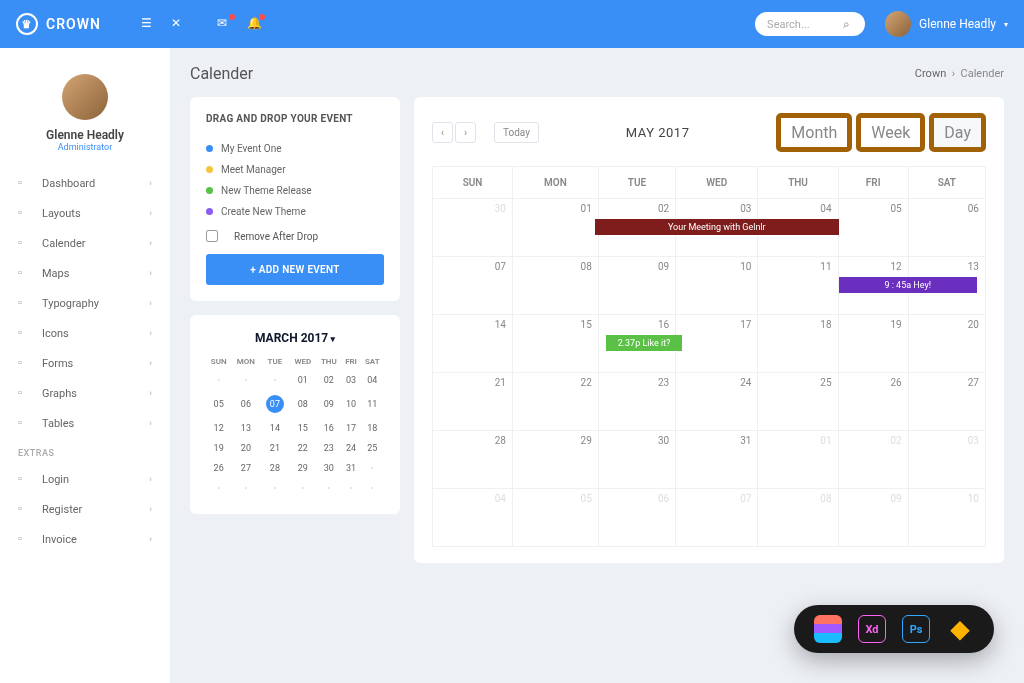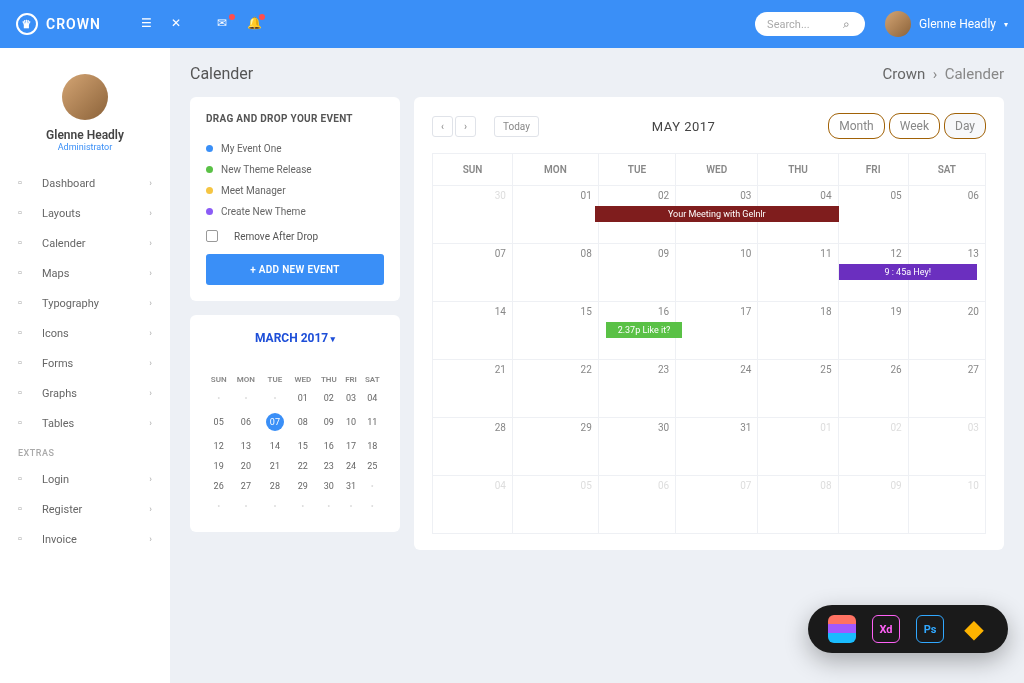--- a/index.html
+++ b/index.html
@@ -21,56 +21,56 @@
 .avatar-lg{width:46px;height:46px;border-radius:50%;margin:0 auto;background:linear-gradient(135deg,#d4a574,#8b6239)}
 .profile-name{font-weight:600;font-size:12px;margin-top:8px;color:#444}
 .profile-role{font-size:9px;color:#3a8ff7}
 .section-label{font-size:9px;color:#aaa;padding:10px 18px 6px;letter-spacing:0.5px;font-weight:500}
 .nav-item{display:flex;align-items:center;padding:8px 18px;color:#666;cursor:pointer;font-size:11px}
 .nav-icon{width:14px;height:14px;margin-right:10px;opacity:0.6}
 .nav-chevron{margin-left:auto;font-size:9px;color:#aaa}
 .main{flex:1;padding:16px 20px}
 .page-head{display:flex;align-items:center;margin-bottom:14px}
 .page-title{font-size:16px;color:#555;font-weight:400}
-.breadcrumb{margin-left:auto;font-size:15px;color:#888}
+.breadcrumb{margin-left:auto;font-size:11px;color:#888}
 .breadcrumb a{color:#666;text-decoration:none}
 .content{display:flex;gap:14px}
 .left-col{width:210px;display:flex;flex-direction:column;gap:14px}
 .card{background:#fff;border-radius:6px;padding:16px}
 .card-title{font-size:10px;font-weight:700;color:#555;margin-bottom:14px;letter-spacing:0.3px}
 .event-item{display:flex;align-items:center;gap:8px;font-size:10px;color:#666;padding:5px 0;cursor:pointer}
 .dot{width:7px;height:7px;border-radius:50%}
 .d-blue{background:#3a8ff7}.d-green{background:#5ac146}.d-yellow{background:#f5c542}.d-purple{background:#8b5cf6}
 .checkbox{display:flex;align-items:center;gap:16px;margin-top:8px;font-size:10px;color:#555;cursor:pointer}
 .checkbox-box{width:12px;height:12px;border:1.5px solid #999;border-radius:2px}
 .btn-add{background:#3a8ff7;color:#fff;border:none;width:100%;padding:10px;border-radius:3px;font-size:10px;font-weight:600;margin-top:12px;cursor:pointer;letter-spacing:0.3px}
-.mini-head{text-align:center;font-weight:700;font-size:12px;color:#1d4ed8;margin-bottom:26px;cursor:pointer}
+.mini-head{text-align:center;font-weight:700;font-size:12px;color:#0f172a;margin-bottom:8px;cursor:pointer}
 .mini-head::after{content:" ▾";font-size:9px}
 .mini-cal{width:100%;border-collapse:collapse;font-size:9px}
 .mini-cal th{color:#888;font-weight:600;padding:4px 0;font-size:8px}
 .mini-cal td{text-align:center;padding:5px 0;color:#666;cursor:pointer}
 .mini-cal .muted{color:#ddd}
 .mini-cal .today{background:#3a8ff7;color:#fff;border-radius:50%;width:18px;height:18px;display:inline-flex;align-items:center;justify-content:center}
 .calendar-card{flex:1;background:#fff;border-radius:6px;padding:16px 18px}
 .cal-head{display:flex;align-items:center;margin-bottom:14px}
 .cal-nav{display:flex;gap:2px}
 .cal-btn{border:1px solid #e0e3e9;background:#fff;padding:4px 8px;font-size:10px;cursor:pointer;color:#888;border-radius:3px}
 .cal-title{flex:1;text-align:center;font-size:13px;font-weight:400;color:#444;letter-spacing:0.5px}
 .view-btns{display:flex;gap:4px}
-.view-btn{border:1px solid #a16207;background:#fff;padding:5px 10px;font-size:12px;cursor:pointer;color:#888;border-radius:11px}
+.view-btn{border:5px solid #a16207;background:#fff;padding:5px 10px;font-size:16px;cursor:pointer;color:#888;border-radius:5px}
 .view-btn.active{background:#f7f8fa}
 .big-cal{width:100%;border-collapse:collapse}
 .big-cal th{border:1px solid #eef0f4;padding:10px;font-size:10px;color:#888;font-weight:600;background:#fff}
 .big-cal td{border:1px solid #eef0f4;height:58px;vertical-align:top;text-align:right;padding:4px 6px;font-size:10px;color:#888;position:relative}
 .big-cal td.muted{color:#ddd}
 .evt{position:absolute;left:0;right:0;top:20px;color:#fff;font-size:9px;padding:3px 6px;text-align:center}
 .evt-blue{background:#7f1d1d}
 .evt-purple{background:#6b2fbf}
 .evt-green{background:#5ac146}
-.float-badges{position:fixed;right:16px;bottom:30px;background:#1a1a1a;border-radius:30px;padding:10px 20px;display:flex;gap:16px;align-items:center;box-shadow:0 8px 24px rgba(0,0,0,0.3)}
+.float-badges{position:fixed;right:30px;bottom:30px;background:#1a1a1a;border-radius:30px;padding:10px 20px;display:flex;gap:16px;align-items:center;box-shadow:0 8px 24px rgba(0,0,0,0.3)}
 .tool-icon{width:28px;height:28px;border-radius:6px;display:flex;align-items:center;justify-content:center;font-size:11px;font-weight:700}
 .figma{background:linear-gradient(#ff7262 33%,#a259ff 33% 66%,#1abcfe 66%)}
 .xd{border:1.5px solid #ff61f6;color:#ff61f6}
 .ps{border:1.5px solid #31a8ff;color:#31a8ff}
 .sketch{color:#fdb300;font-size:24px}
 </style>
 </head>
 <body>
 
 <div class="topbar">
@@ -182,26 +182,26 @@
     <div class="content">
       <div class="left-col">
         <div class="card">
           <div class="card-title">DRAG AND DROP YOUR EVENT</div>
           <div id="event-list">
               <div class="event-item">
                 <span class="dot d-blue"></span>
                 <span>My Event One</span>
               </div>
               <div class="event-item">
+                <span class="dot d-yellow"></span>
+                <span>Meet Manager</span>
+              </div>
+              <div class="event-item">
                 <span class="dot d-green"></span>
                 <span>New Theme Release</span>
-              </div>
-              <div class="event-item">
-                <span class="dot d-yellow"></span>
-                <span>Meet Manager</span>
               </div>
               <div class="event-item">
                 <span class="dot d-purple"></span>
                 <span>Create New Theme</span>
               </div>
             </div>
           <div class="checkbox">
             <span class="checkbox-box"></span>
             <span>Remove After Drop</span>
           </div>

